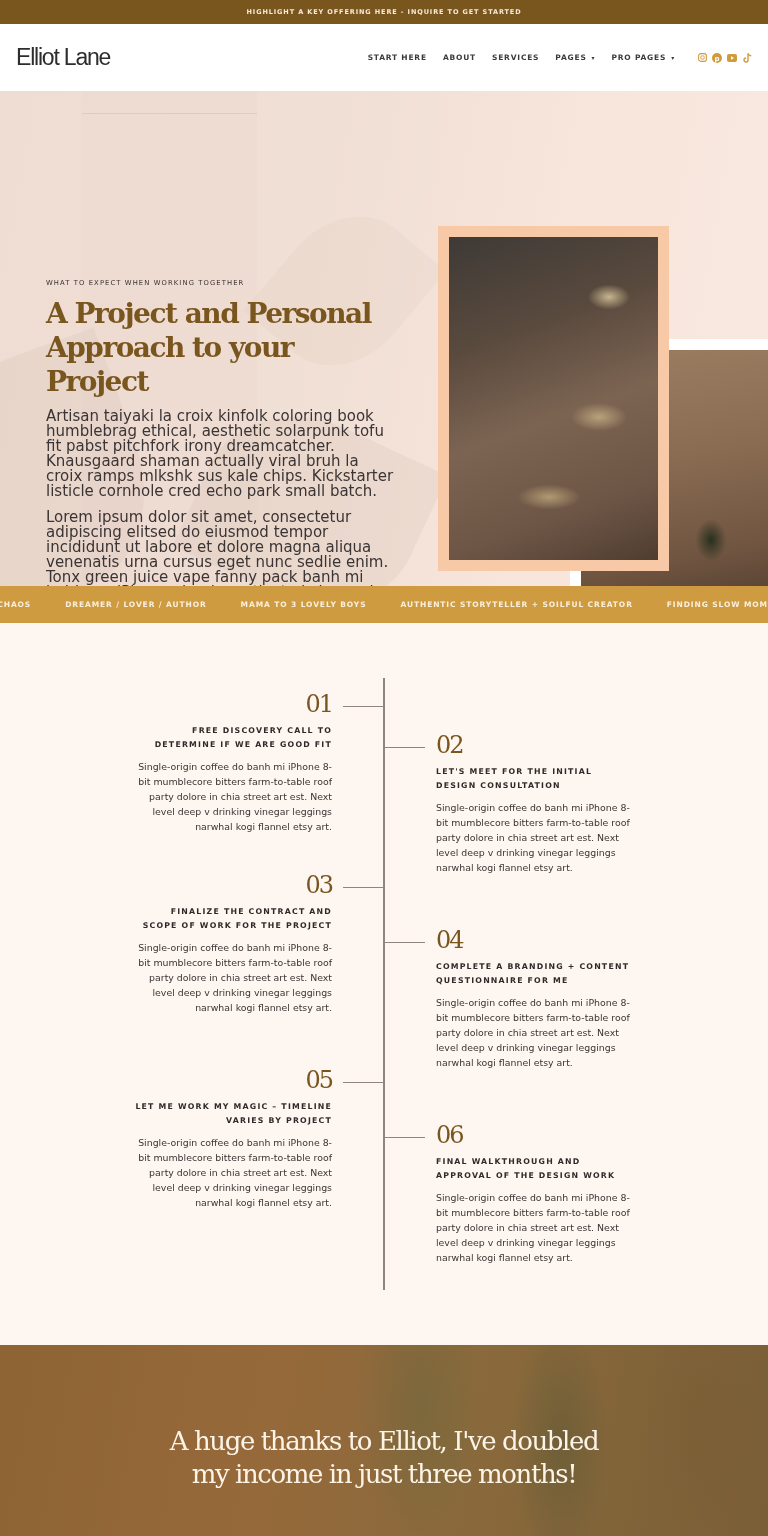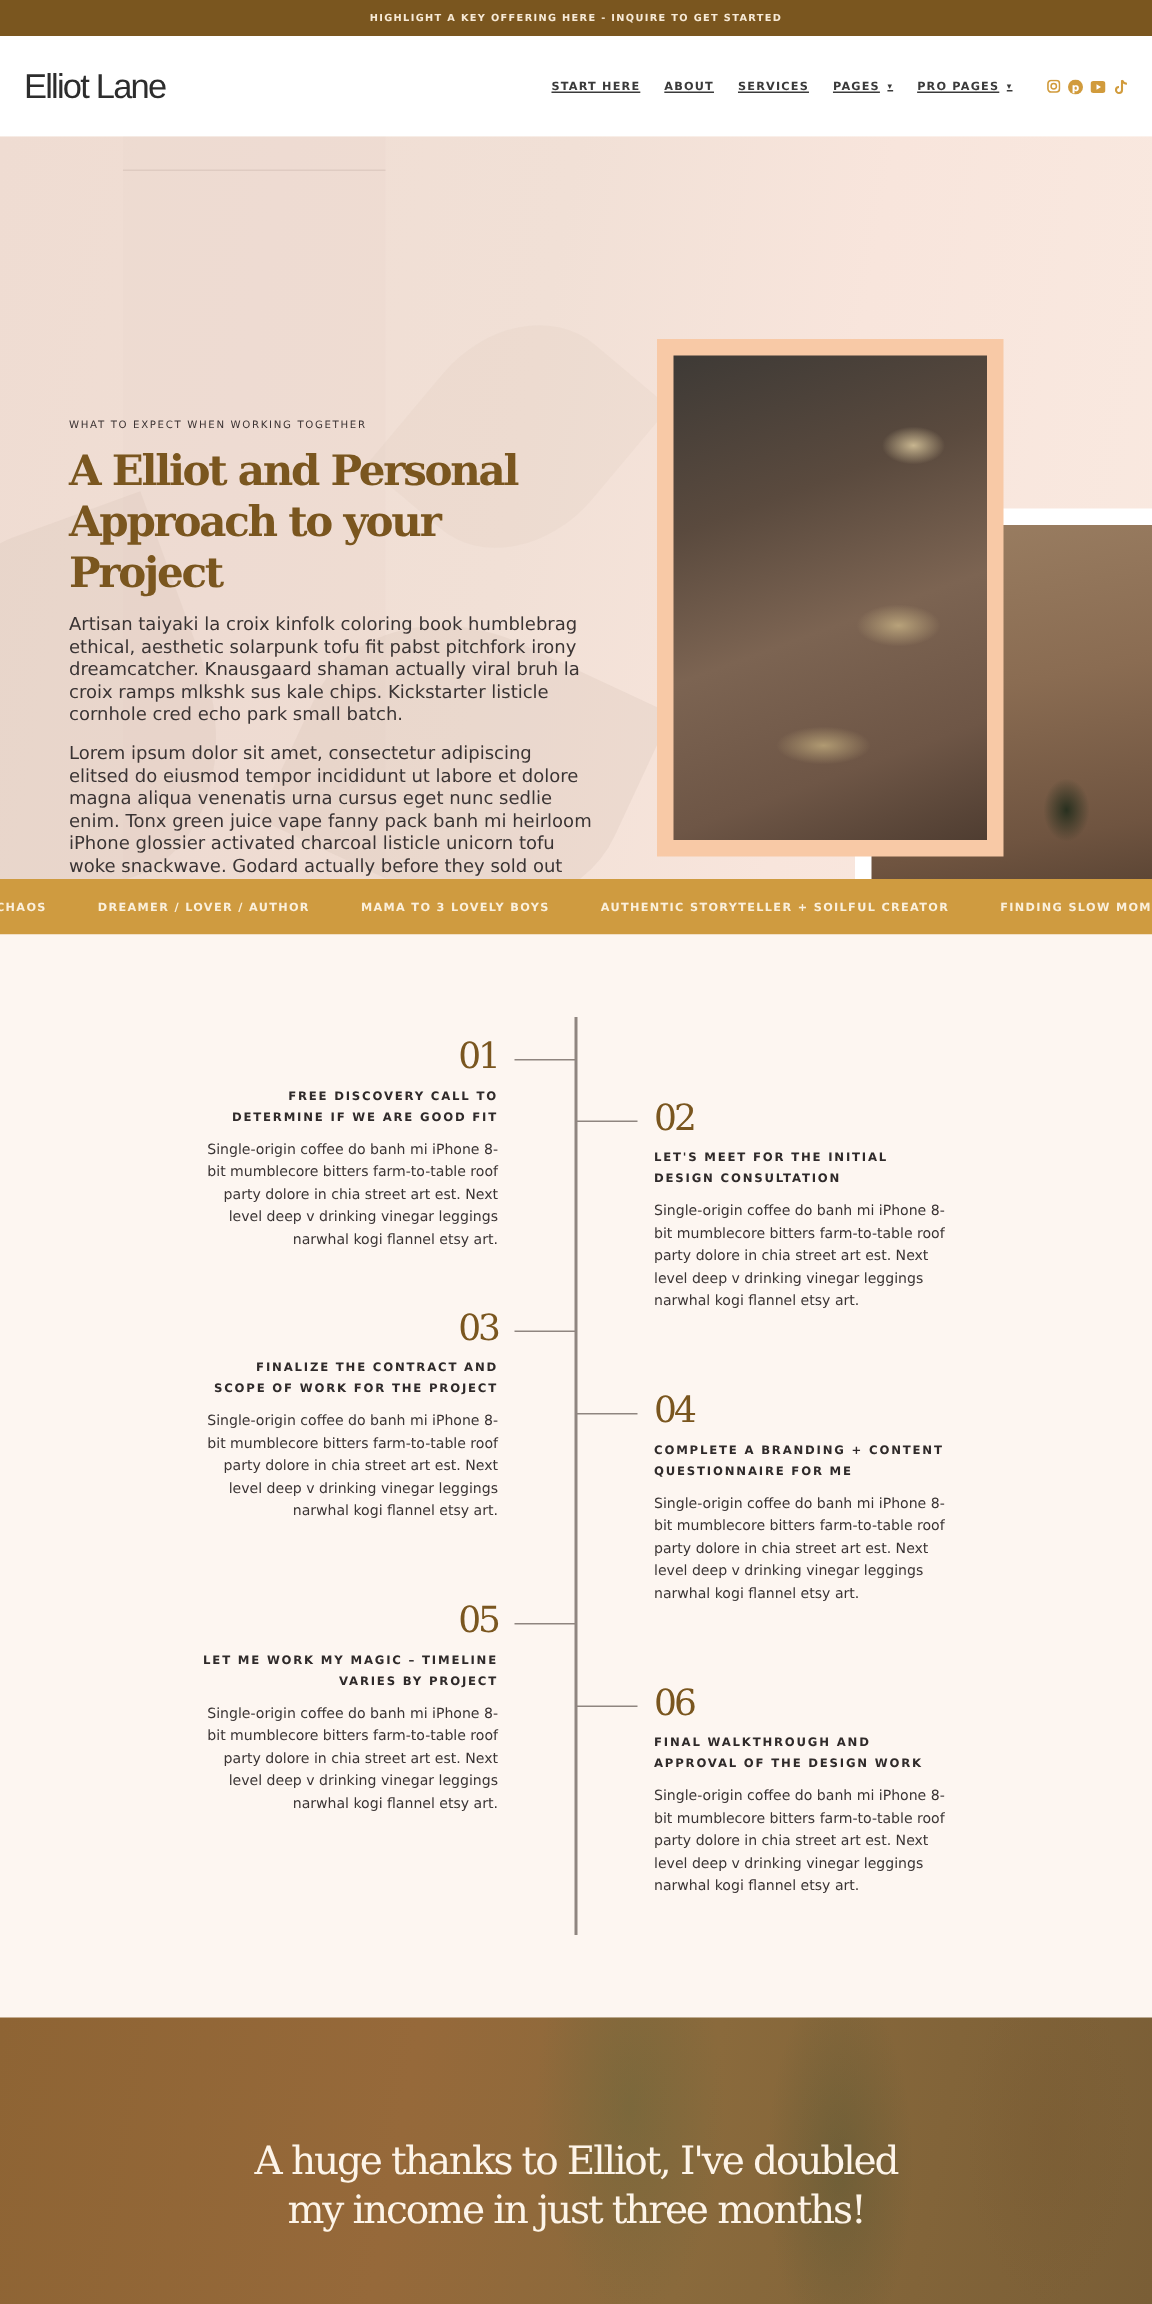--- a/index.html
+++ b/index.html
@@ -4,33 +4,33 @@
 <style>
   * { box-sizing: border-box; margin: 0; padding: 0; }
   html, body { width: 768px; }
   body { font-family: "DejaVu Sans", sans-serif; background: #fdf6f1; color: #333; overflow-x: hidden; }
 
   .announce { height: 24px; background: #7a561f; color: #f7ead7; display: flex; align-items: center; justify-content: center; font-size: 6.5px; font-weight: bold; letter-spacing: 0.9px; }
 
   .header { height: 67px; background: #ffffff; display: flex; align-items: center; padding: 0 16px; }
   .logo { font-family: Liberation Sans, sans-serif; font-size: 23px; color: #2d2d2d; letter-spacing: -1.2px; }
   .nav { margin-left: auto; display: flex; align-items: center; gap: 16px; }
-  .nav-item { font-size: 7.5px; font-weight: bold; letter-spacing: 0.8px; color: #3a3a3a; display: flex; align-items: center; gap: 5px; text-decoration: underline; }
+  .nav-item { font-size: 7.5px; font-weight: bold; letter-spacing: 0.8px; color: #3a3a3a; display: flex; align-items: center; gap: 5px; }
   .caret { font-size: 6px; }
   .social { display: flex; gap: 5px; align-items: center; margin-left: 6px; }
   .social span { width: 10px; height: 10px; display: inline-flex; align-items: center; justify-content: center; color: #d19b3c; }
 
   .hero { position: relative; height: 495px; background: linear-gradient(100deg, #efdcd2 0%, #f1e0d6 45%, #f8e5dc 70%, #f9e9e0 100%); overflow: hidden; }
   .hero .leaf-bg { position: absolute; border-radius: 50% 0 50% 0; background: rgba(220,200,190,0.35); }
   .hero .panel { position: absolute; left: 82px; top: 0; width: 175px; height: 495px; background: rgba(235,215,206,0.35); }
   .hero .shelf { position: absolute; left: 82px; top: 22px; width: 175px; height: 1px; background: rgba(200,180,170,0.4); }
   .hero-text { position: absolute; left: 46px; top: 188px; width: 350px; }
   .eyebrow { font-size: 6.8px; font-weight: normal; letter-spacing: 1.1px; color: #3b3333; }
   .hero-title { font-family: "DejaVu Serif", serif; font-size: 28px; line-height: 34px; color: #7a561f; letter-spacing: -1.5px; margin-top: 10px; }
-  .hero-p { font-size: 12px; line-height: 15px; color: #3a3434; margin-top: 10px; }
+  .hero-p { font-size: 15px; line-height: 15px; color: #3a3434; margin-top: 10px; }
   .hero-p + .hero-p { margin-top: 11px; }
 
   .photo1 { position: absolute; left: 438px; top: 135px; width: 231px; height: 345px; background: #f8c9a6; padding: 11px; }
   .photo1 .img { width: 100%; height: 100%; background:
       radial-gradient(ellipse 30px 18px at 160px 60px, #c7b58f 0%, transparent 70%),
       radial-gradient(ellipse 40px 20px at 150px 180px, #b8a27a 0%, transparent 70%),
       radial-gradient(ellipse 45px 18px at 100px 260px, #b09a72 0%, transparent 70%),
       linear-gradient(160deg, #3e3a36 0%, #5a4a3e 30%, #7c6452 55%, #6e5646 80%, #4f3d31 100%); }
   .photo2 { position: absolute; left: 570px; top: 248px; width: 210px; height: 294px; background: #ffffff; padding: 11px; }
   .photo2 .img { width: 100%; height: 100%; background:
@@ -117,21 +117,21 @@
 <section class="hero">
   <div class="panel"></div>
   <div class="shelf"></div>
   <div class="leaf-bg" style="left:-40px; top:260px; width:180px; height:240px; transform:rotate(-20deg);"></div>
   <div class="leaf-bg" style="left:200px; top:330px; width:220px; height:180px; transform:rotate(25deg);"></div>
   <div class="leaf-bg" style="left:280px; top:120px; width:130px; height:160px; transform:rotate(40deg); opacity:0.6;"></div>
 
   <div class="hero-text">
     <div class="eyebrow">WHAT TO EXPECT WHEN WORKING TOGETHER</div>
     <h1 class="hero-title">
-      <span>A Elliot and Personal</span><br>
+      <span>A Project and Personal</span><br>
       <span>Approach to your Project</span>
     </h1>
     <p class="hero-p">Artisan taiyaki la croix kinfolk coloring book humblebrag ethical, aesthetic solarpunk tofu fit pabst pitchfork irony dreamcatcher. Knausgaard shaman actually viral bruh la croix ramps mlkshk sus kale chips. Kickstarter listicle cornhole cred echo park small batch.</p>
     <p class="hero-p">Lorem ipsum dolor sit amet, consectetur adipiscing elitsed do eiusmod tempor incididunt ut labore et dolore magna aliqua venenatis urna cursus eget nunc sedlie enim. Tonx green juice vape fanny pack banh mi heirloom iPhone glossier activated charcoal listicle unicorn tofu woke snackwave. Godard actually before they sold out four dollar toast marfa farm-to-table occupy try-hard.</p>
 
   </div>
 
   <div class="photo2">
     <div class="img"></div>
   </div>

